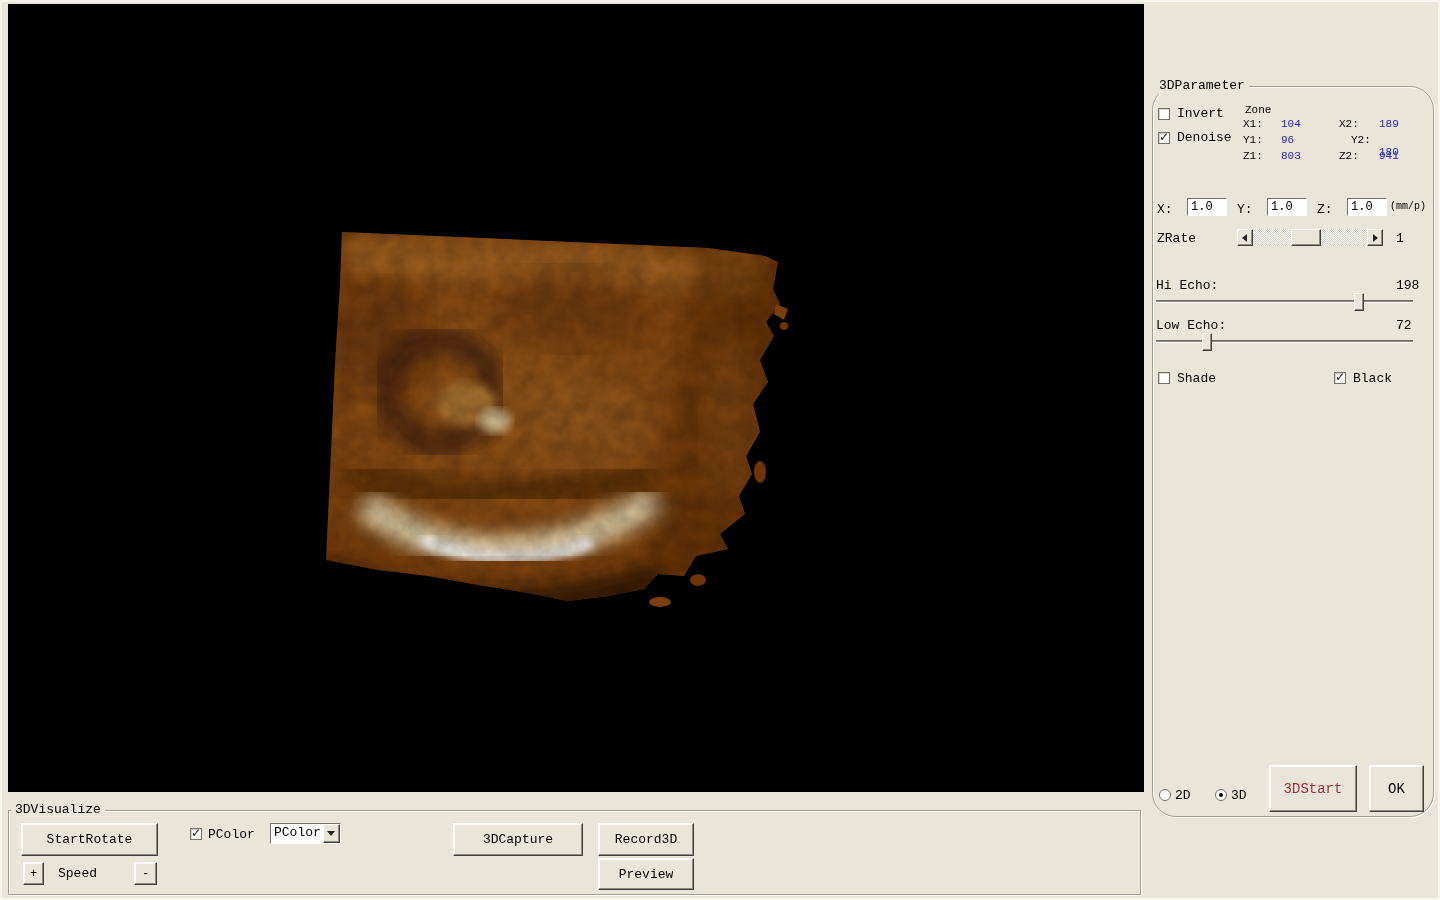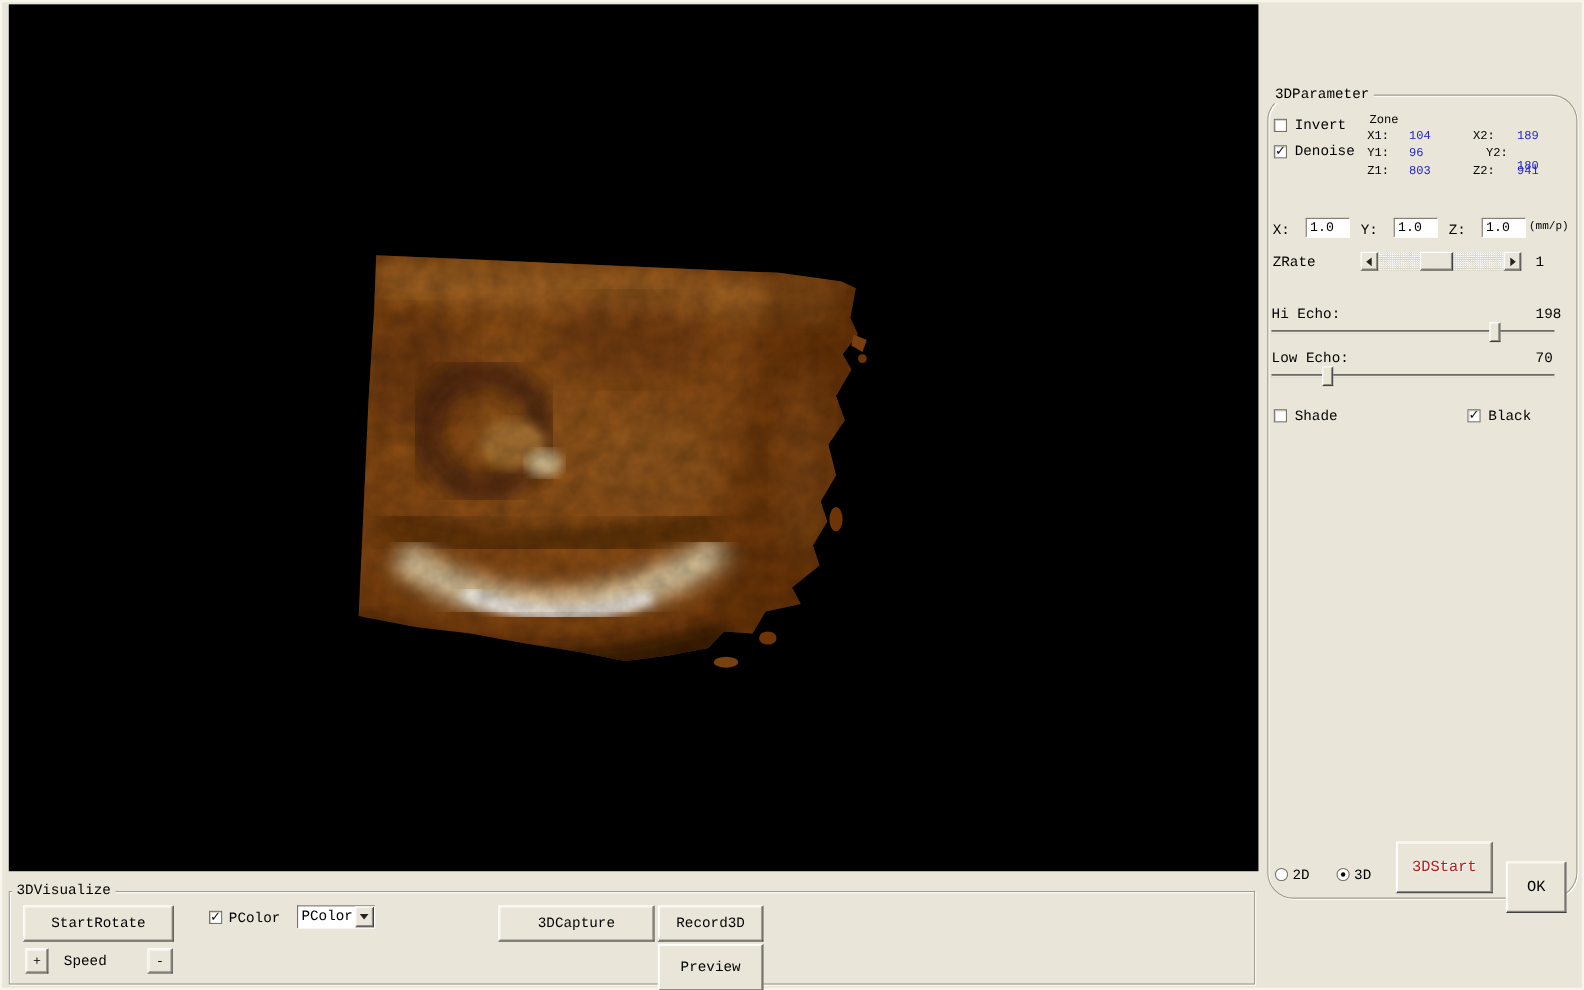--- a/index.html
+++ b/index.html
@@ -214,54 +214,54 @@
     </div>
     <span class="lbl" style="left:243px; top:144px;">1</span>
 
     <span class="lbl" style="left:3px; top:191px;">Hi Echo:</span>
     <span class="lbl" style="left:243px; top:191px;">198</span>
     <div class="strack" style="left:3px; top:213px; width:257px;">
       <span class="sthumb" style="left:198px;"></span>
     </div>
 
     <span class="lbl" style="left:3px; top:231px;">Low Echo:</span>
-    <span class="lbl" style="left:243px; top:231px;">70</span>
+    <span class="lbl" style="left:243px; top:231px;">72</span>
     <div class="strack" style="left:3px; top:253px; width:257px;">
       <span class="sthumb" style="left:46px;"></span>
     </div>
 
     <span class="chk" style="left:5px; top:285px;"></span>
     <span class="lbl" style="left:24px; top:284px;">Shade</span>
     <span class="chk checked" style="left:181px; top:285px;"></span>
     <span class="lbl" style="left:200px; top:284px;">Black</span>
 
     <span class="radio" style="left:6px; top:702px;"></span>
     <span class="lbl" style="left:22px; top:701px;">2D</span>
     <span class="radio checked" style="left:62px; top:702px;"></span>
     <span class="lbl" style="left:78px; top:701px;">3D</span>
 
     <div class="btn big disabled" style="left:116px; top:678px; width:88px; height:47px;">3DStart</div>
-    <div class="btn big" style="left:216px; top:696px; width:55px; height:47px;">OK</div>
+    <div class="btn big" style="left:216px; top:678px; width:55px; height:47px;">OK</div>
   </div>
 
   <div class="groupbox" style="left:8px; top:810px; width:1133px; height:85px;">
     <span class="legend">3DVisualize</span>
 
     <div class="btn" style="left:12px; top:12px; width:137px; height:33px;">StartRotate</div>
 
     <span class="chk checked" style="left:181px; top:17px;"></span>
     <span class="lbl" style="left:199px; top:16px;">PColor</span>
 
     <div class="combo" style="left:261px; top:12px; width:71px; height:21px;">
       <span class="combo-text">PColor</span>
       <span class="combo-btn arrow-down"></span>
     </div>
 
-    <div class="btn" style="left:444px; top:12px; width:142px; height:33px;">3DCapture</div>
+    <div class="btn" style="left:444px; top:12px; width:130px; height:33px;">3DCapture</div>
     <div class="btn" style="left:589px; top:12px; width:96px; height:33px;">Record3D</div>
-    <div class="btn" style="left:589px; top:47px; width:96px; height:43px;">Preview</div>
+    <div class="btn" style="left:589px; top:47px; width:96px; height:32px;">Preview</div>
 
     <div class="btn" style="left:14px; top:51px; width:21px; height:23px; font-size:12px;">+</div>
     <span class="lbl" style="left:49px; top:55px;">Speed</span>
     <div class="btn" style="left:125px; top:51px; width:23px; height:23px; font-size:12px;">-</div>
   </div>
 
 </div>
 
 </body></html>

